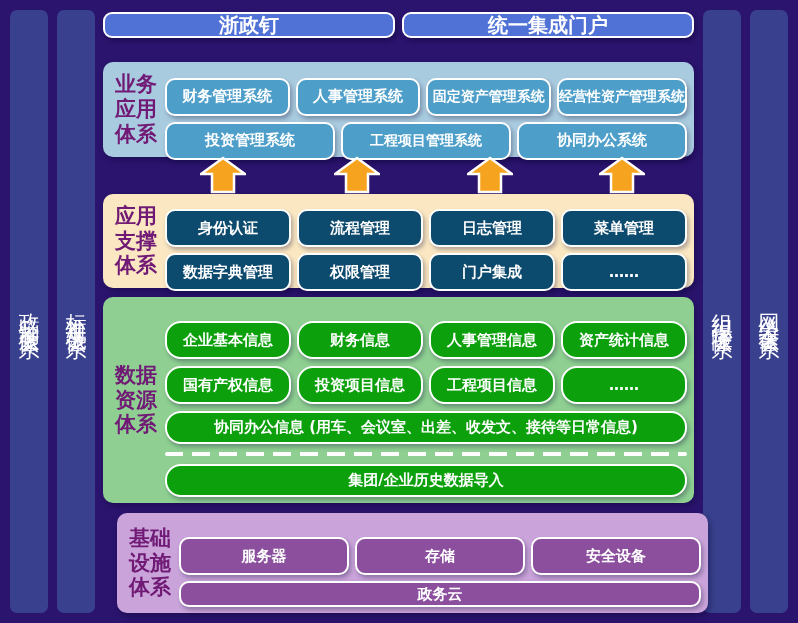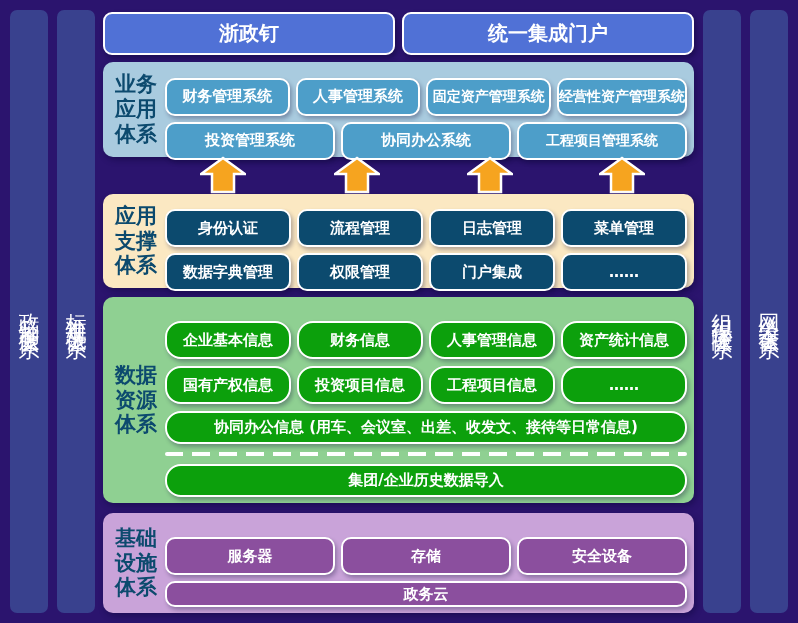--- a/index.html
+++ b/index.html
@@ -13,54 +13,54 @@
     position:absolute;top:10px;width:38px;height:603px;
     background:#39418E;border-radius:7px;
     display:flex;align-items:center;justify-content:center;
   }
   .vbar .vtext{
     writing-mode:vertical-rl;text-orientation:upright;
     color:#FFFFFF;font-size:21px;letter-spacing:5px;font-weight:500;
   }
   
   .top-btn{
-    position:absolute;top:12px;height:43px;box-sizing:border-box;
+    position:absolute;top:12px;height:26px;box-sizing:border-box;
     background:#5071D6;border:2px solid #FFFFFF;border-radius:9px;
     color:#FFFFFF;font-size:20px;font-weight:bold;
     display:flex;align-items:center;justify-content:center;
     box-shadow:2px 3px 5px rgba(10,5,50,.45);
   }
   
   .panel{
     position:absolute;left:103px;width:591px;box-sizing:border-box;
     border-radius:10px;display:flex;align-items:stretch;
     box-shadow:2px 3px 6px rgba(10,5,50,.4);
   }
   .panel-label{
     width:50px;margin-left:12px;align-self:center;
-    font-size:21px;font-weight:bold;color:#0c4a6e;line-height:1.18;
+    font-size:21px;font-weight:bold;color:#701a75;line-height:1.18;
     display:flex;flex-direction:column;
   }
   .grid{
     flex:1;display:flex;flex-direction:column;justify-content:center;
     gap:6px;padding:24px 7px 6px 0;
   }
   .row{display:flex;gap:6px;}
   .btn{
     flex:1;height:38px;box-sizing:border-box;white-space:nowrap;
     display:flex;align-items:center;justify-content:center;
     border:2px solid #FFFFFF;border-radius:10px;
     color:#FFFFFF;font-weight:bold;font-size:15px;
     box-shadow:2px 3px 4px rgba(10,5,50,.3);
   }
   .btn.long{font-size:14px;}
   .p-business{background:#A9CBDF;}  .b-business{background:#4D9EC9;}
   .p-support{background:#FBE8C2;}   .b-support{background:#0c4a6e;}
   .p-data{background:#8FD092;}      .b-data{background:#0CA00C;border-radius:16px;}
-  .p-infra{background:#C9A3D9;}     .b-infra{background:#8B4F9E;text-align:right;}
+  .p-infra{background:#C9A3D9;margin-left:14px;}     .b-infra{background:#8B4F9E;text-align:right;}
   .dashed-divider{
     height:4px;border-radius:2px;margin:1px 0;
     background:repeating-linear-gradient(90deg,#FFFFFF 0 18px,transparent 18px 27px);
   }
   .arrow{position:absolute;top:156px;width:46px;height:38px;}
 </style>
 </head>
 <body>
 
 <div class="page">
@@ -90,22 +90,22 @@
     </div>
     <div class="grid">
       <div class="row">
         <div class="btn b-business">财务管理系统</div>
         <div class="btn b-business">人事管理系统</div>
         <div class="btn b-business long">固定资产管理系统</div>
         <div class="btn b-business long">经营性资产管理系统</div>
       </div>
       <div class="row">
         <div class="btn b-business">投资管理系统</div>
+        <div class="btn b-business long">工程项目管理系统</div>
         <div class="btn b-business">协同办公系统</div>
-        <div class="btn b-business long">工程项目管理系统</div>
       </div>
     </div>
   </div>
 
   <svg class="arrow" style="left:200px" viewBox="0 0 46 38">
       <polygon points="23,2 45,18 34,18 34,36 12,36 12,18 1,18" fill="#F6A41F" stroke="#FFFFFF" stroke-width="2.5"></polygon>
     </svg>
   <svg class="arrow" style="left:334px" viewBox="0 0 46 38">
       <polygon points="23,2 45,18 34,18 34,36 12,36 12,18 1,18" fill="#F6A41F" stroke="#FFFFFF" stroke-width="2.5"></polygon>
     </svg>

